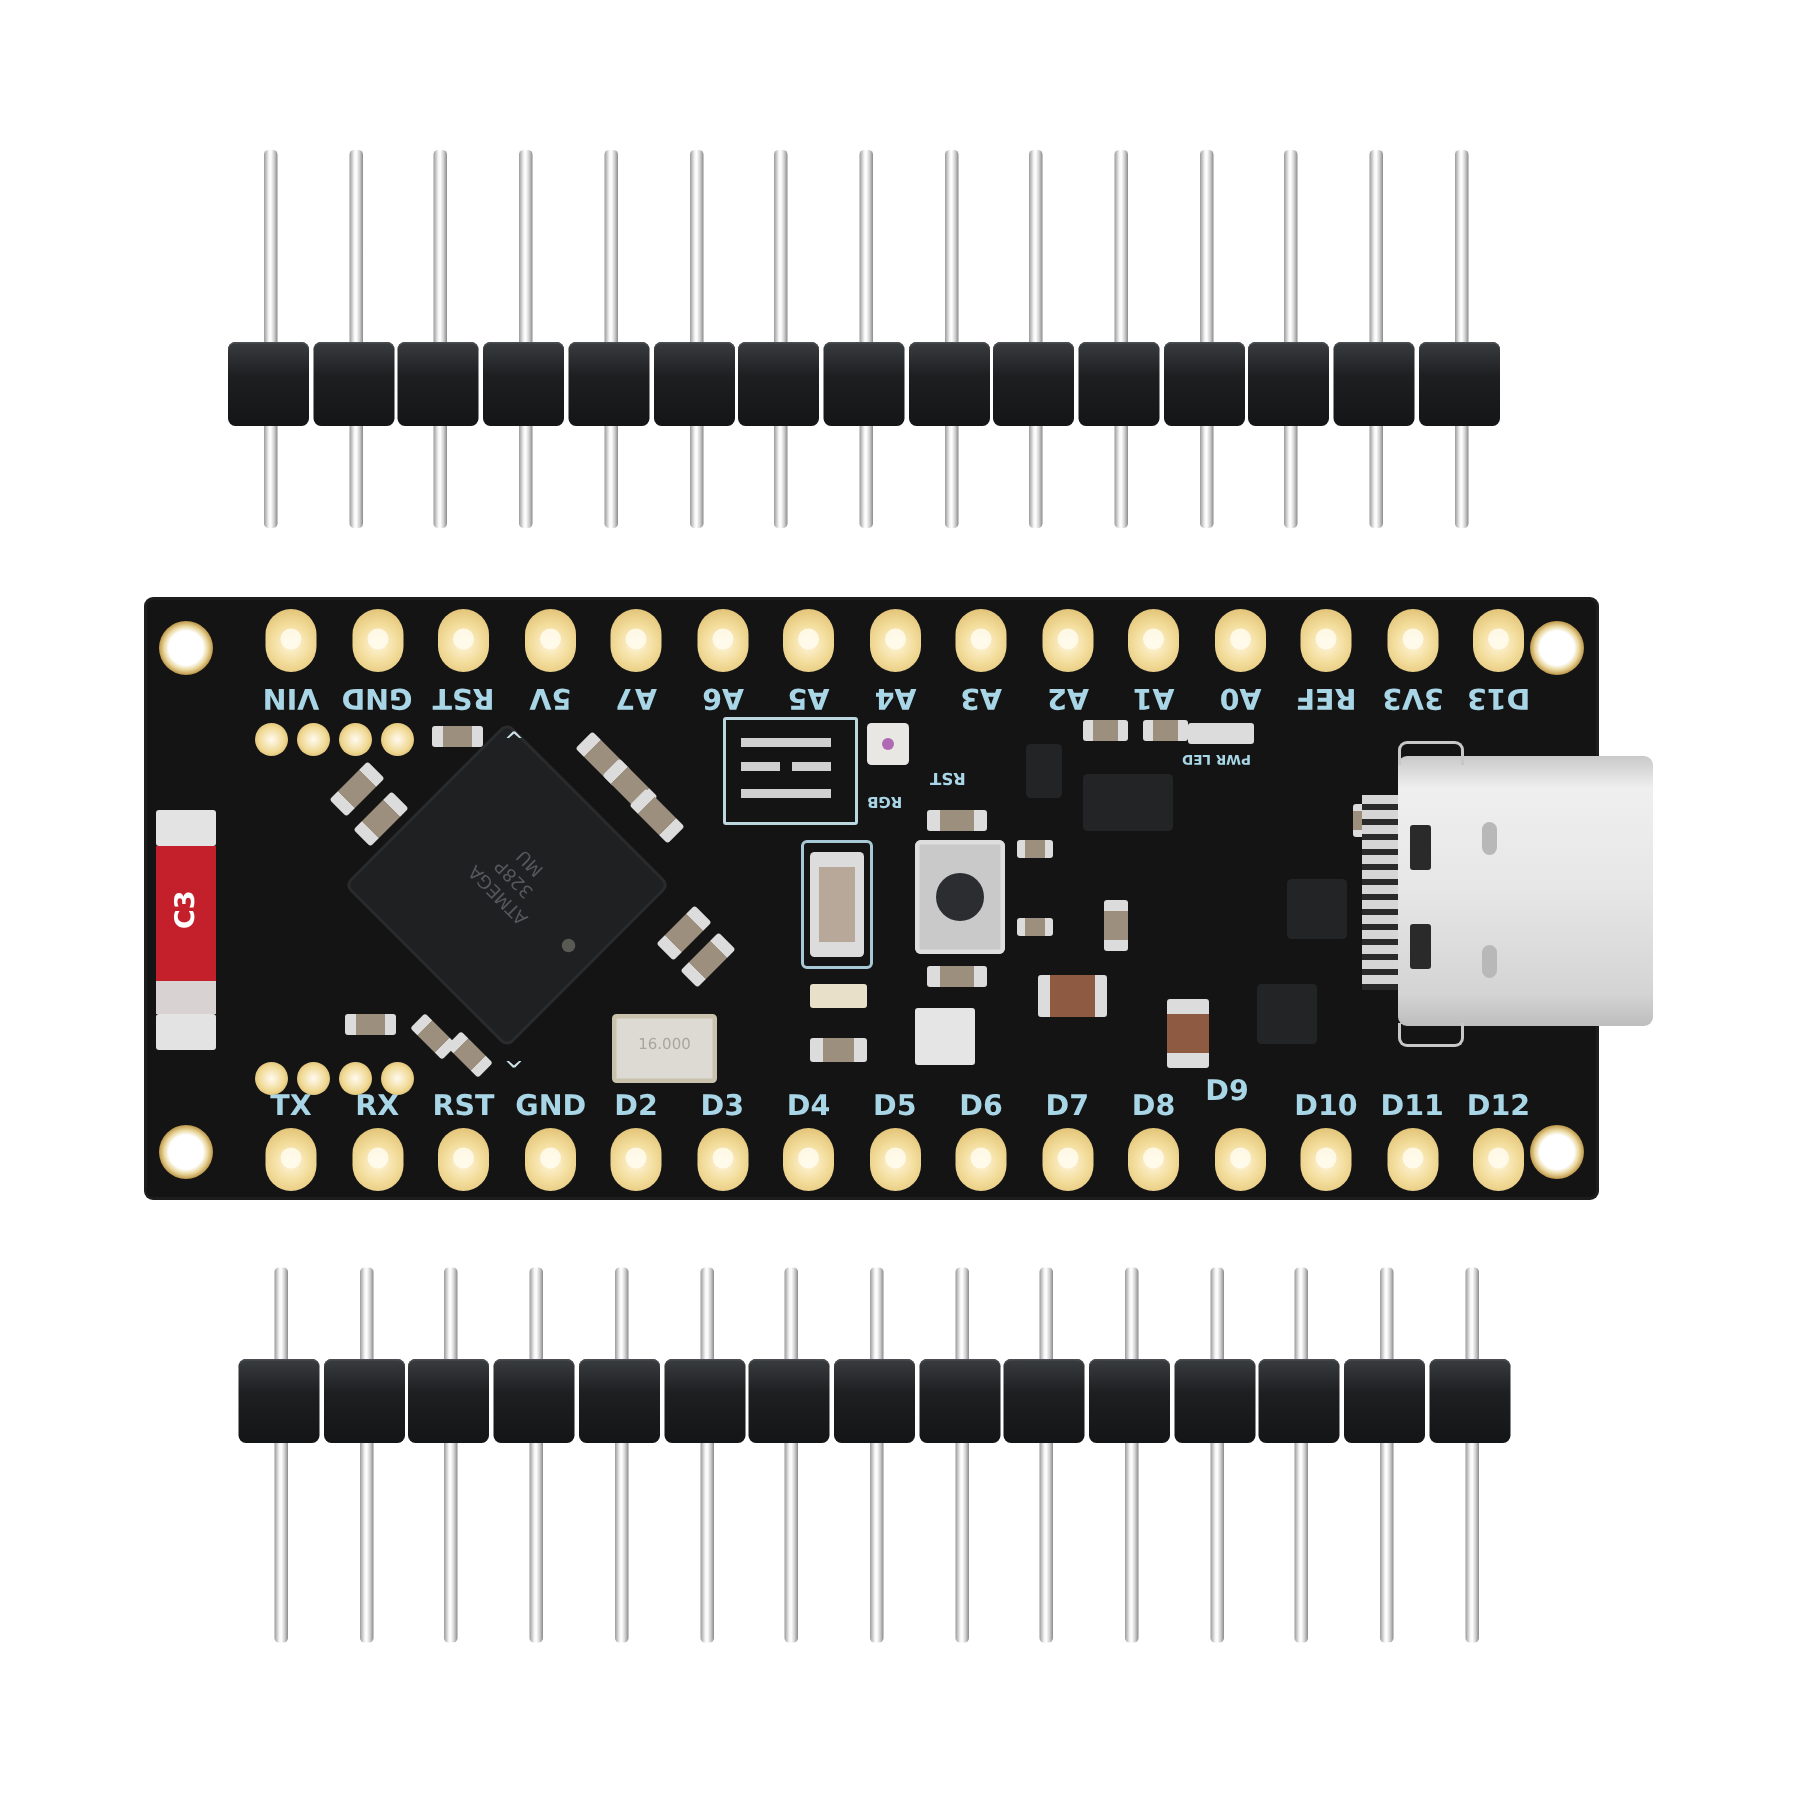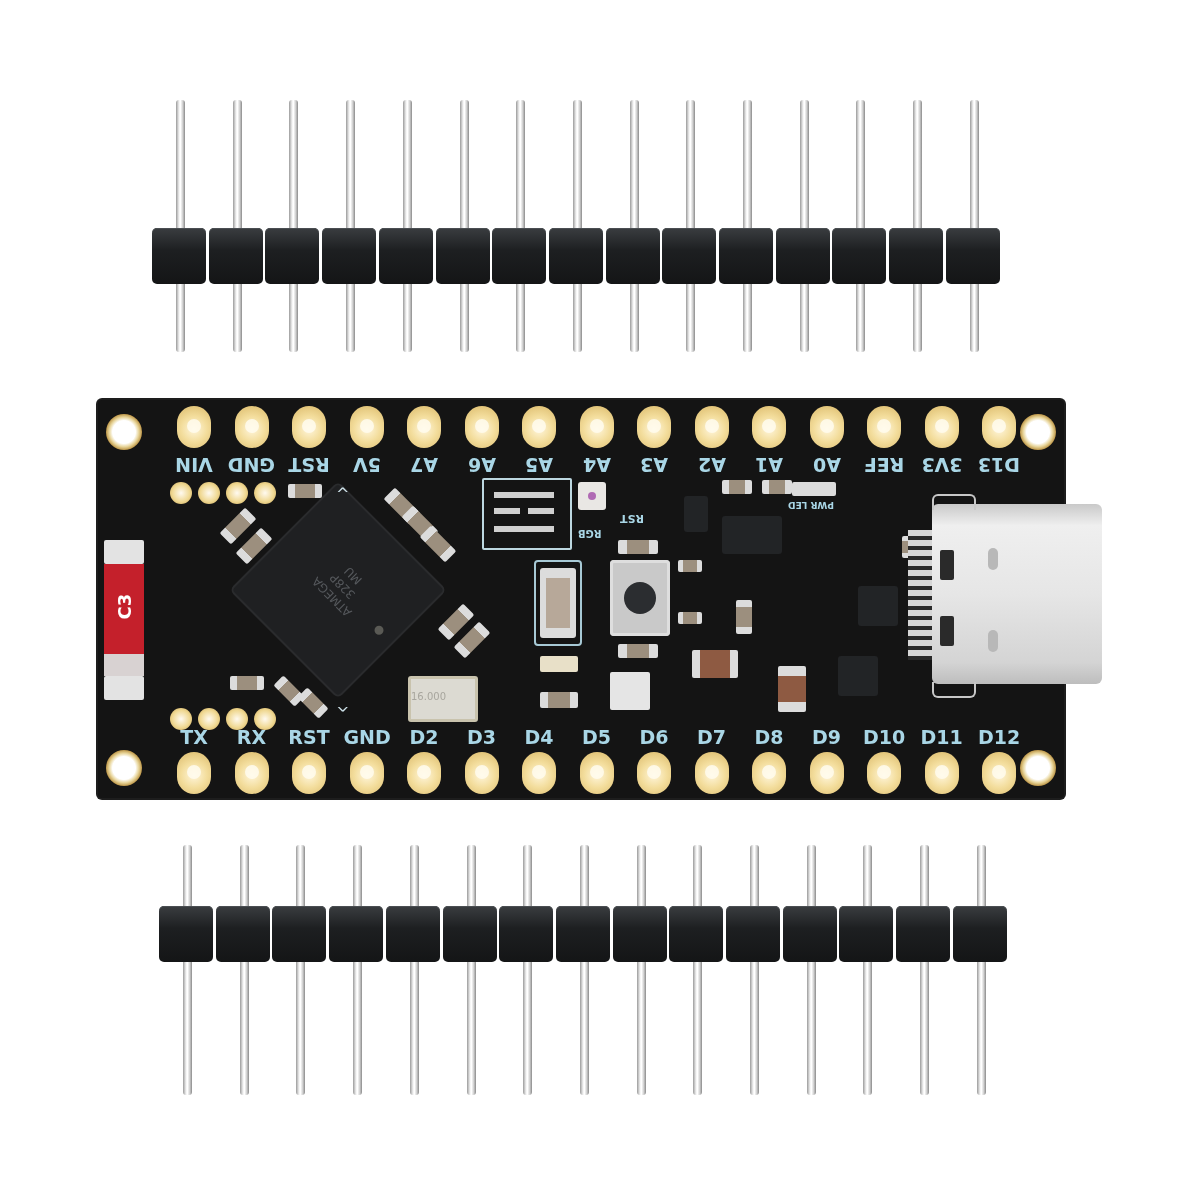--- a/index.html
+++ b/index.html
@@ -132,21 +132,21 @@
       <div class="label" style="left: 130.5px; top: 326px; width: 46px; text-align: center;">RX</div>
       <div class="label" style="left: 188px; top: 326px; width: 46px; text-align: center;">RST</div>
       <div class="label" style="left: 245.5px; top: 326px; width: 46px; text-align: center;">GND</div>
       <div class="label" style="left: 303px; top: 326px; width: 46px; text-align: center;">D2</div>
       <div class="label" style="left: 360.5px; top: 326px; width: 46px; text-align: center;">D3</div>
       <div class="label" style="left: 418px; top: 326px; width: 46px; text-align: center;">D4</div>
       <div class="label" style="left: 475.5px; top: 326px; width: 46px; text-align: center;">D5</div>
       <div class="label" style="left: 533px; top: 326px; width: 46px; text-align: center;">D6</div>
       <div class="label" style="left: 590.5px; top: 326px; width: 46px; text-align: center;">D7</div>
       <div class="label" style="left: 648px; top: 326px; width: 46px; text-align: center;">D8</div>
-      <div class="label" style="left: 705.5px; top: 326px; width: 46px; text-align: center;">D9</div>
+      <div class="label" style="left: 705.5px; top: 316px; width: 46px; ">D9</div>
       <div class="label" style="left: 763px; top: 326px; width: 46px; text-align: center;">D10</div>
       <div class="label" style="left: 820.5px; top: 326px; width: 46px; text-align: center;">D11</div>
       <div class="label" style="left: 878px; top: 326px; width: 46px; text-align: center;">D12</div>
     </div>
 
   <div>
     <div class="round-pad" style="left:72px;top:82px;"></div>
     <div class="round-pad" style="left:100px;top:82px;"></div>
     <div class="round-pad" style="left:128px;top:82px;"></div>
     <div class="round-pad" style="left:156px;top:82px;"></div>
@@ -184,21 +184,21 @@
   <div class="smd" style="left:286px;top:98px;width:36px;height:16px;transform:rotate(45deg);"></div>
   <div class="smd" style="left:304px;top:116px;width:36px;height:16px;transform:rotate(45deg);"></div>
   <div class="smd" style="left:322px;top:136px;width:36px;height:16px;transform:rotate(45deg);"></div>
   <div class="smd" style="left:340px;top:214px;width:36px;height:16px;transform:rotate(-45deg);"></div>
   <div class="smd" style="left:356px;top:232px;width:36px;height:16px;transform:rotate(-45deg);"></div>
   <div class="smd" style="left:132px;top:276px;width:34px;height:14px;"></div>
   <div class="smd" style="left:176px;top:284px;width:30px;height:14px;transform:rotate(45deg);"></div>
   <div class="smd" style="left:200px;top:296px;width:30px;height:14px;transform:rotate(45deg);"></div>
 
   <div style="position:absolute;left:310px;top:276px;width:64px;height:40px;background:#dcdad2;border:3px solid #c9c3ad;border-radius:3px;">
-    <div style="font-size:10px;color:#a8a69e;text-align:left;margin-top:12px;">16.000</div>
+    <div style="font-size:10px;color:#a8a69e;text-align:center;margin-top:12px;">16.000</div>
   </div>
 
   <div class="sil" style="left:384px;top:78px;width:86px;height:68px;border-color:#bcd7e0;"></div>
   <div class="abs" style="left:396px;top:92px;width:60px;height:6px;background:#cfcfcf;"></div>
   <div class="abs" style="left:396px;top:108px;width:26px;height:6px;background:#cfcfcf;"></div>
   <div class="abs" style="left:430px;top:108px;width:26px;height:6px;background:#cfcfcf;"></div>
   <div class="abs" style="left:396px;top:126px;width:60px;height:6px;background:#cfcfcf;"></div>
 
   <div style="position:absolute;left:480px;top:82px;width:28px;height:28px;background:#e9e7e4;border-radius:3px;">
     <div style="position:absolute;left:10px;top:10px;width:8px;height:8px;border-radius:50%;background:#b06ab4;"></div>

